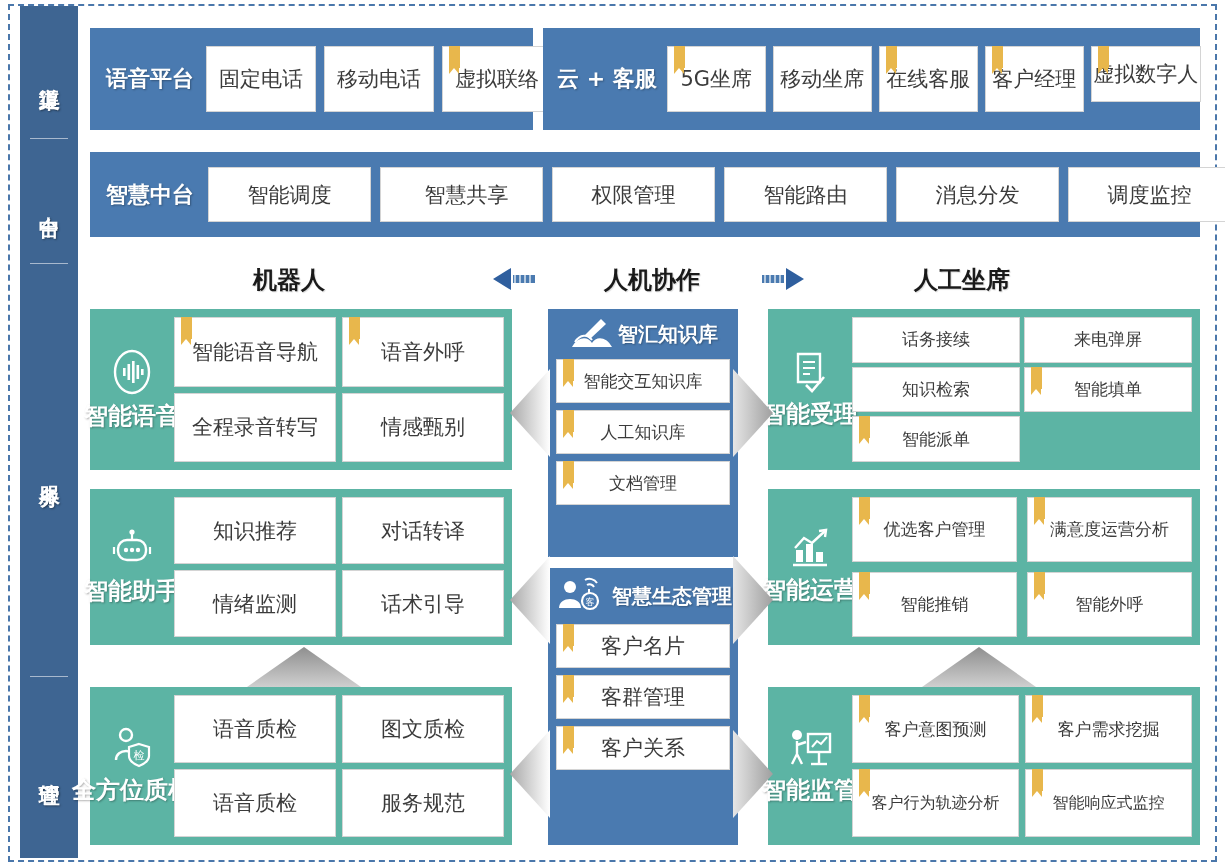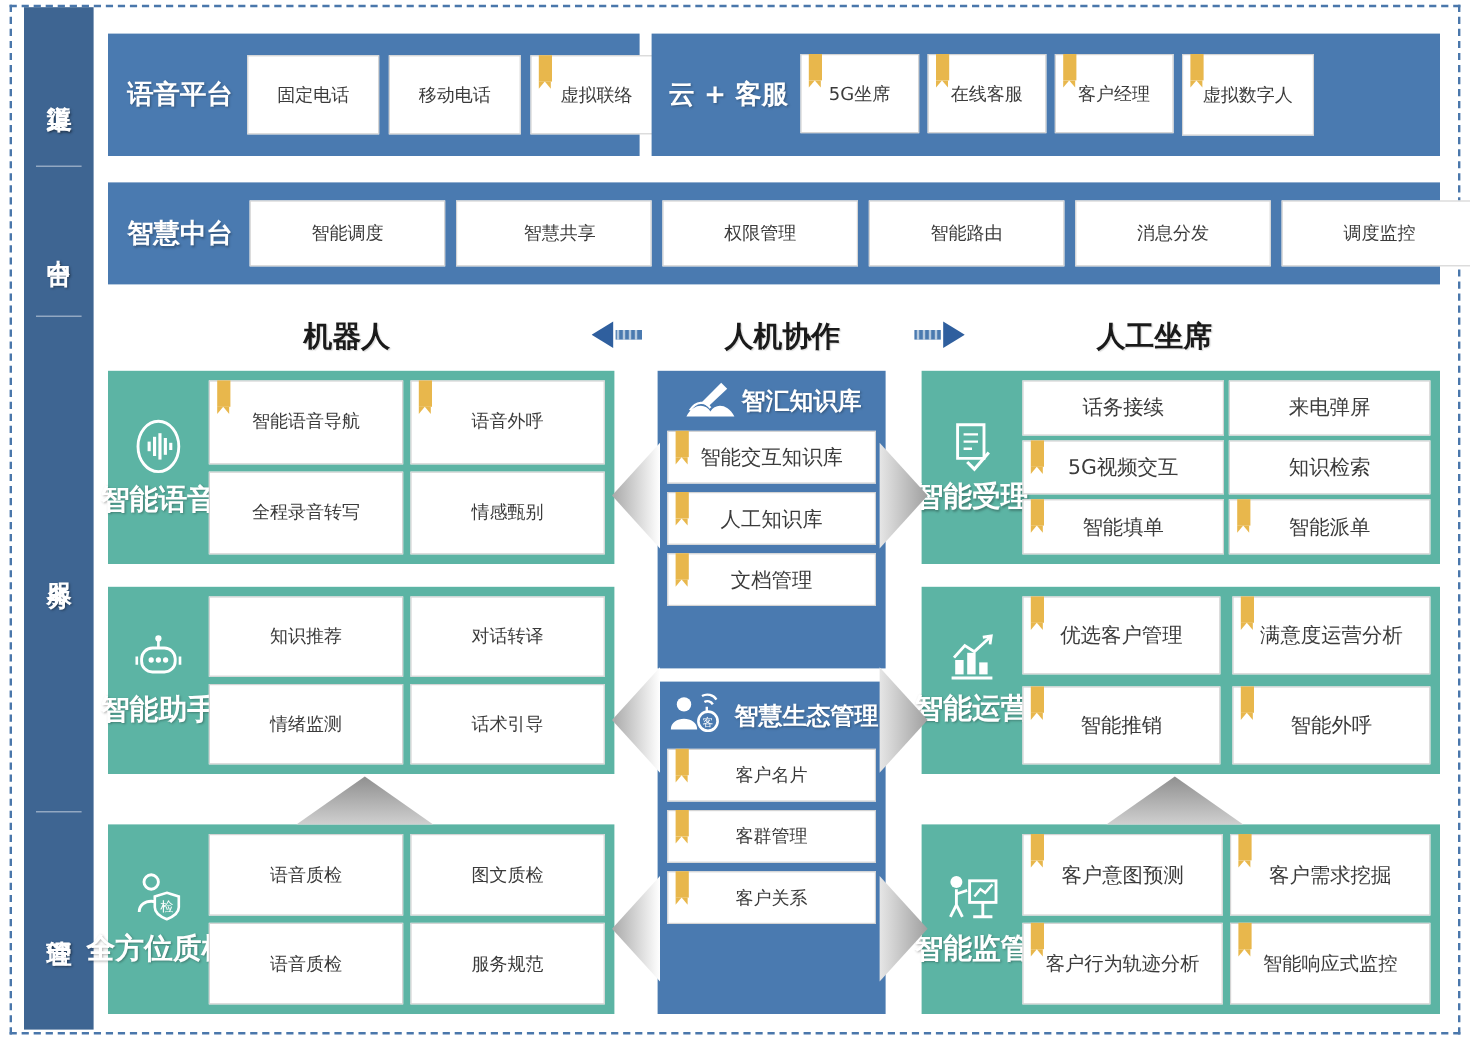--- a/index.html
+++ b/index.html
@@ -30,21 +30,21 @@
   }
   .side-div { height: 1px; background: rgba(255,255,255,.55); margin: 0 10px; }
 
   
   .blue { background:#4a7ab0; }
   .green { background:#5cb4a4; }
   .wbox {
     background:#ffffff; border:1px solid #d4d4d4;
     display:flex; align-items:center; justify-content:center;
     color:#3b3b3b; position:relative;
-    font-size:15px; white-space:nowrap;
+    font-size:21px; white-space:nowrap;
   }
   .wbox.sm { font-size:17px; }
   .wbox.xs { font-size:16px; }
   
   .ribbon { position:absolute; left:6px; top:-1px; width:11px; height:22px;
             background:#e8b74c; }
   .ribbon:after { content:""; position:absolute; left:0; bottom:-6px;
             border-left:5.5px solid #e8b74c; border-right:5.5px solid #e8b74c;
             border-bottom:6px solid transparent; }
 
@@ -128,28 +128,31 @@
 </div>
 
 <div class="band blue" style="left:543px;top:28px;width:657px;height:102px;">
   <div class="band-label" style="margin:0 10px 0 14px;">云 + 客服</div>
   <div style="display:flex;gap:7px;">
     <div class="wbox" style="width:99px;height:66px;">
       <span class="ribbon"></span>
       <span>5G坐席</span>
     </div>
     <div class="wbox" style="width:99px;height:66px;">
+      <span>移动坐席</span>
+    </div>
+    <div class="wbox" style="width:99px;height:66px;">
       <span class="ribbon"></span>
       <span>在线客服</span>
     </div>
     <div class="wbox" style="width:99px;height:66px;">
       <span class="ribbon"></span>
       <span>客户经理</span>
     </div>
-    <div class="wbox" style="width:110px;height:68px;">
+    <div class="wbox" style="width:110px;height:56px;">
       <span class="ribbon"></span>
       <span>虚拟数字人</span>
     </div>
   </div>
 </div>
 
 <div class="band blue" style="left:90px;top:152px;width:1110px;height:85px;">
   <div class="band-label" style="margin:0 14px 0 16px;">智慧中台</div>
   <div style="display:flex;gap:9px;">
     <div class="wbox" style="width:163px;height:55px;">
@@ -359,24 +362,20 @@
     <span class="lbl">智能受理</span>
   </div>
   <div class="grid" style="grid-template-columns:1fr 1fr;grid-template-rows:1fr 1fr 1fr;gap:4px;">
     <div class="wbox sm">
       <span>话务接续</span>
       </div>
     <div class="wbox sm">
       <span>来电弹屏</span>
       </div>
     <div class="wbox sm">
-      <span class="ribbon"></span>
-      <span>5G视频交互</span>
-      </div>
-    <div class="wbox sm">
       <span>知识检索</span>
       </div>
     <div class="wbox sm">
       <span class="ribbon"></span>
       <span>智能填单</span>
       </div>
     <div class="wbox sm">
       <span class="ribbon"></span>
       <span>智能派单</span>
       </div>

